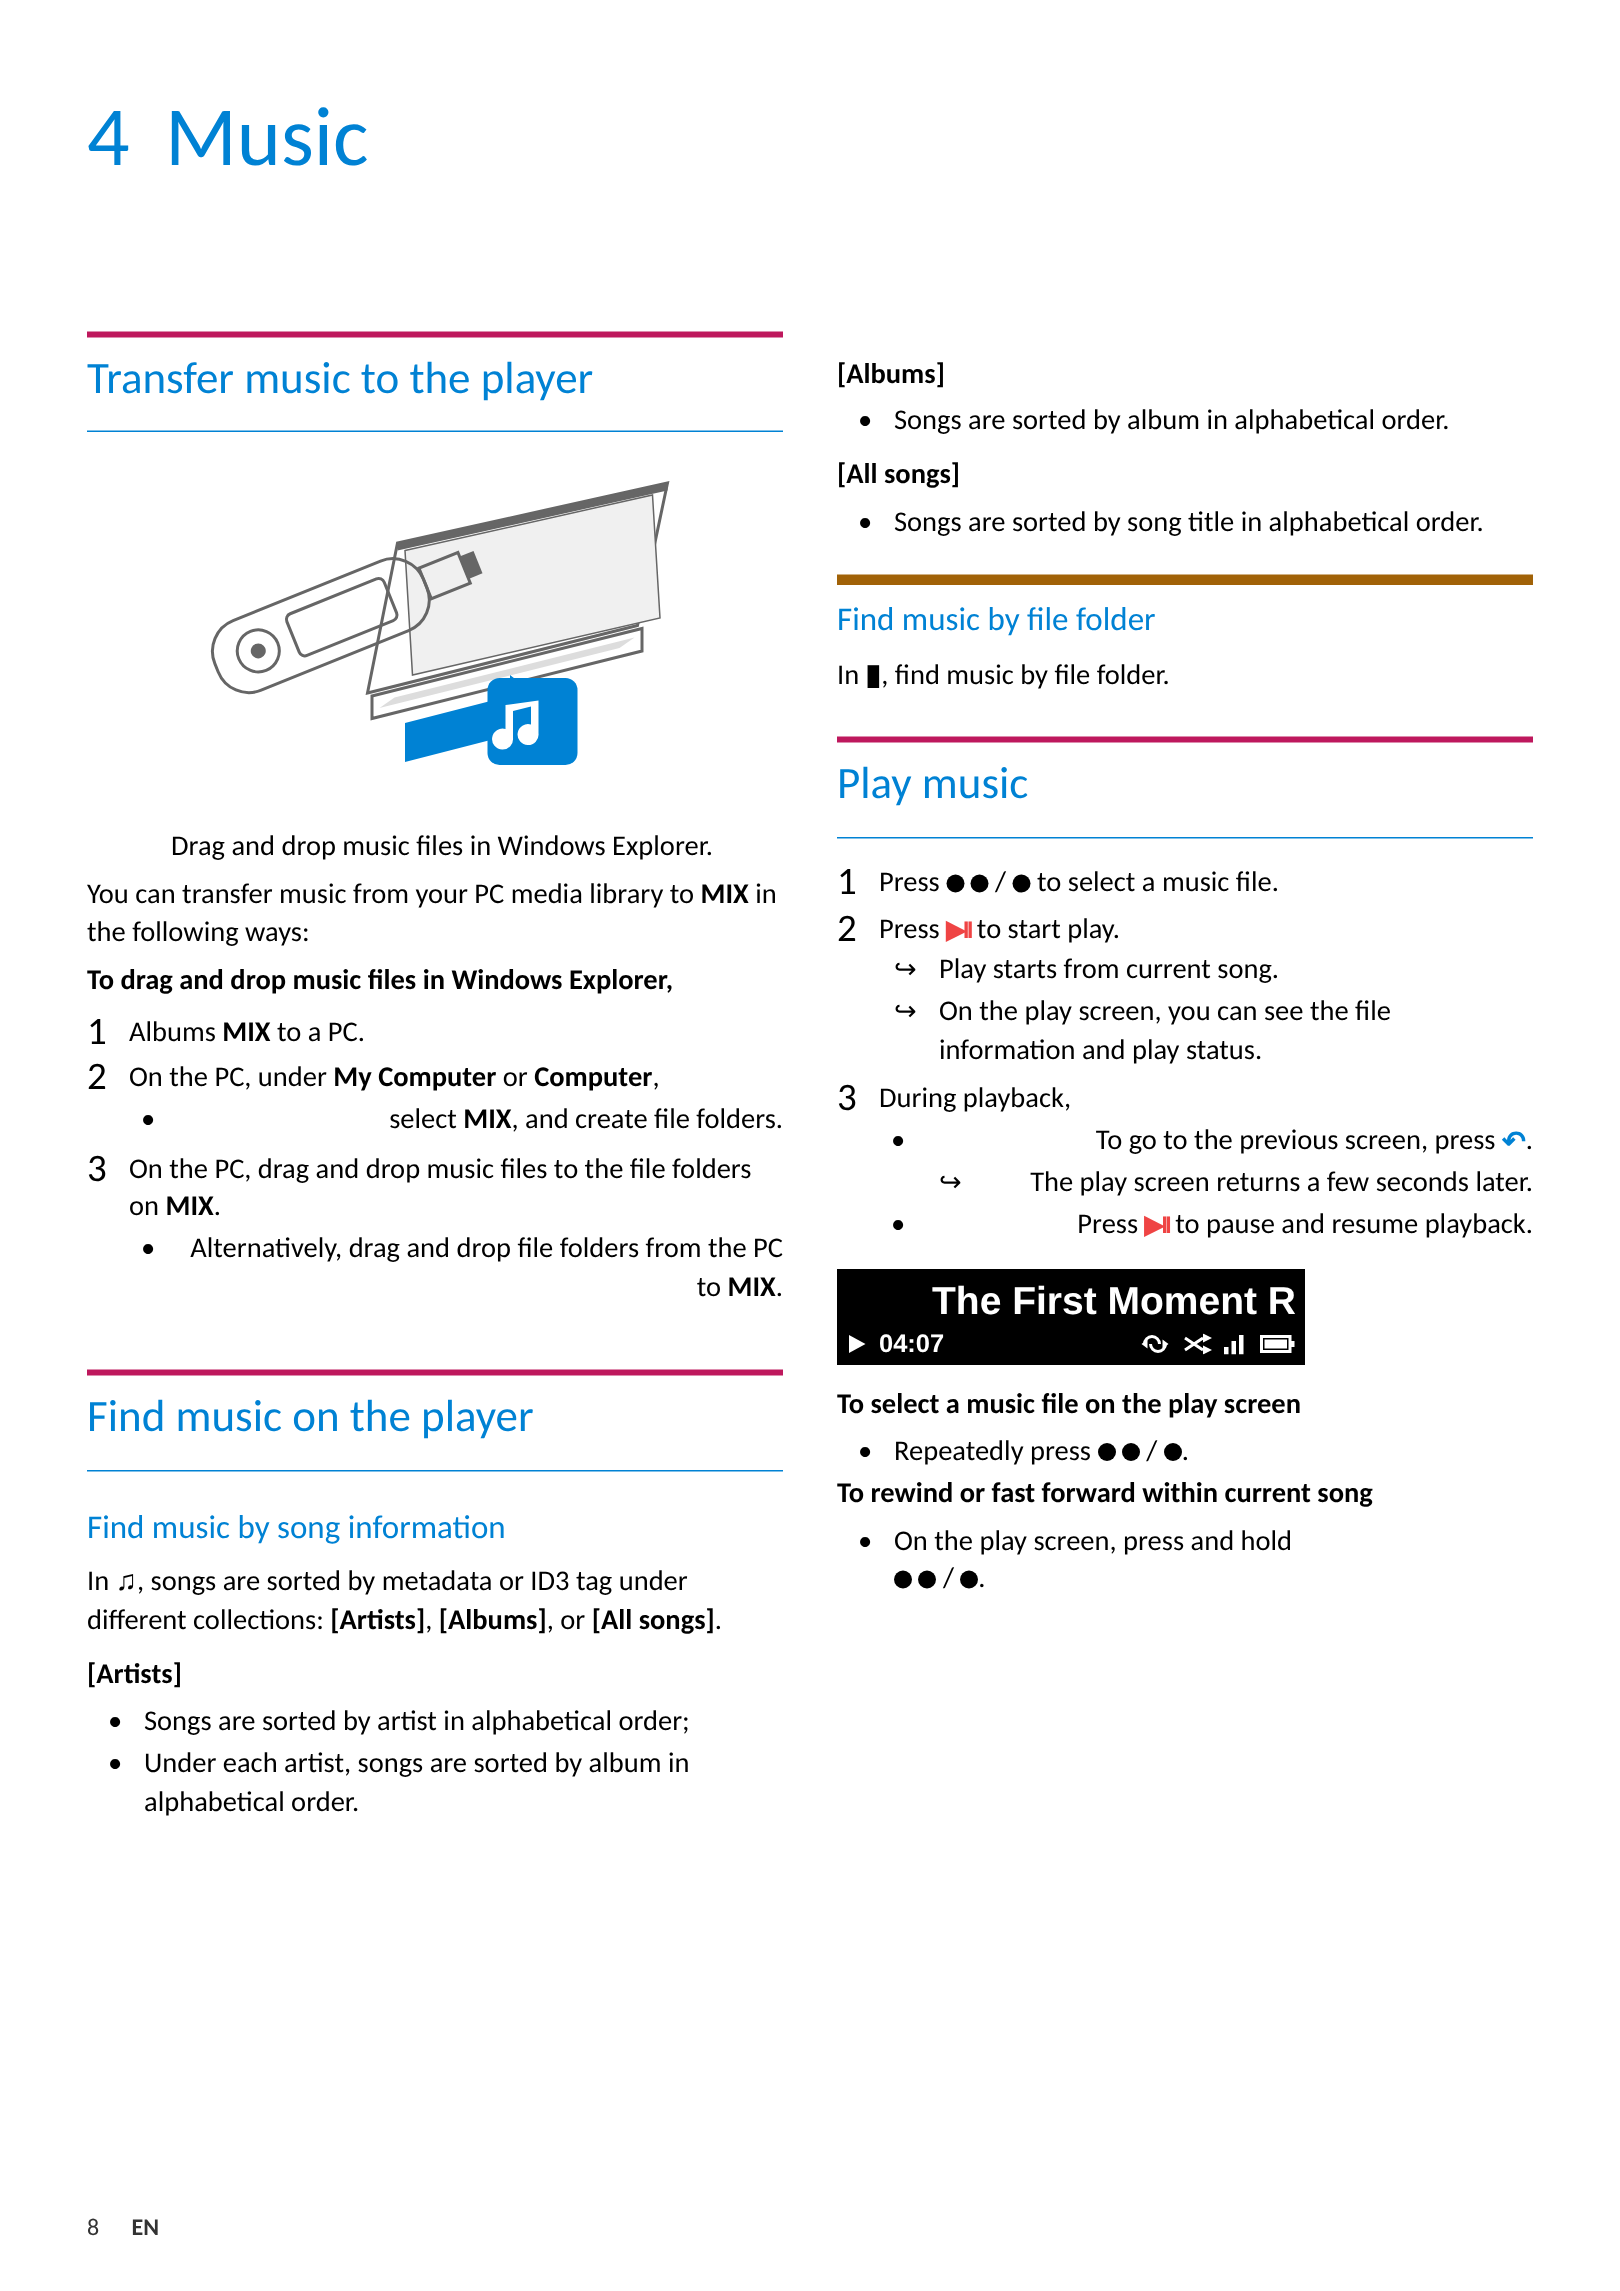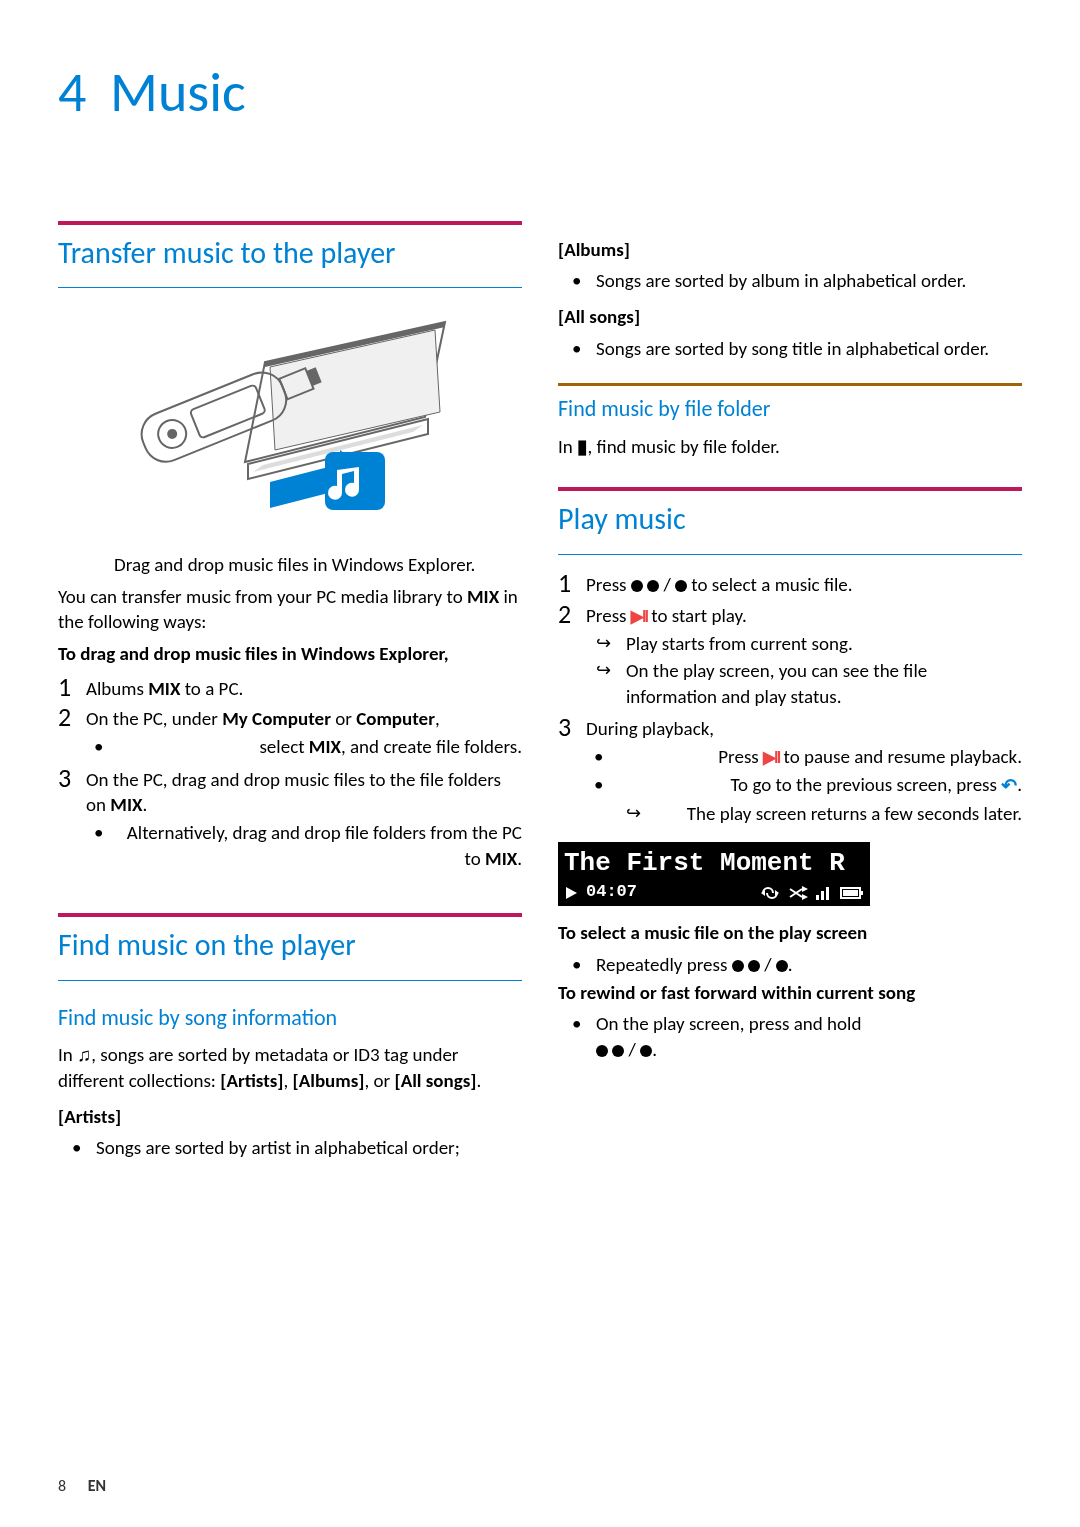--- a/index.html
+++ b/index.html
@@ -41,21 +41,21 @@
     font-weight: 300;
     color: #0082d4;
     border-top: 4px solid #be185d;
     padding-top: 8px;
     margin: 10px 0 14px 0;
   }
   h3.subsection {
     font-size: 22px;
     font-weight: 300;
     color: #0082d4;
-    border-top: 3px solid #a16207;
+    border-top: 7px solid #a16207;
     padding-top: 8px;
     margin: 22px 0 10px 0;
   }
   .subsection.noline {
     border-top: none;
     padding-top: 0;
   }
   .rule-under {
     border-bottom: 1px solid #0082d4;
     height: 0;
@@ -157,21 +157,22 @@
     display: block;
     margin: 10px auto 20px auto;
   }
   
   .playscreen {
     background: #000;
     color: #fff;
     width: 300px;
     margin: 14px 0 14px 0;
     padding: 4px 6px 2px 6px;
-    font-family: Liberation Mono, monospace;
+    font-family: Liberation Sans, sans-serif;
+    text-align: right;
   }
   .playscreen .line1 {
     font-size: 26px;
     font-weight: 700;
     letter-spacing: 0px;
     white-space: nowrap;
   }
   .playscreen .line2 {
     font-size: 17px;
     font-weight: 700;
@@ -265,20 +266,21 @@
       <div class="rule-under"></div>
 
       <h3 class="subsection noline">Find music by song information</h3>
       <p>
         <span>In </span><span class="glyph-note">♫</span><span>, songs are sorted by metadata or ID3 tag under different collections: </span><b>[Artists]</b><span>, </span><b>[Albums]</b><span>, or </span><b>[All songs]</b><span>.</span>
       </p>
 
       <p class="bold mt">[Artists]</p>
       <ul class="bullets">
         <li>Songs are sorted by artist in alphabetical order;</li>
+        <li>Under each artist, songs are sorted by album in alphabetical order.</li>
       </ul>
 
     </div>
 
     <div class="col col-right-start">
 
       <p class="bold">[Albums]</p>
       <ul class="bullets">
         <li>Songs are sorted by album in alphabetical order.</li>
       </ul>
@@ -311,29 +313,29 @@
               <li>Play starts from current song.</li>
               <li>On the play screen, you can see the file information and play status.</li>
             </ul>
           </div>
         </li>
         <li>
           <span class="stepnum">3</span>
           <div class="stepbody">
             <span>During playback,</span>
             <ul class="bullets tight">
-              <li>
-                <span>Press </span><span class="glyph-playpause">▶II</span><span> to pause and resume playback.</span>
-              </li>
               <li>
                 <span>To go to the previous screen, press </span><span class="glyph-back">↶</span><span>.</span>
                 <ul class="arrows">
                   <li>The play screen returns a few seconds later.</li>
                 </ul>
               </li>
+              <li>
+                <span>Press </span><span class="glyph-playpause">▶II</span><span> to pause and resume playback.</span>
+              </li>
             </ul>
           </div>
         </li>
       </ol>
 
       <div class="playscreen">
         <div class="line1">The First Moment R</div>
         <div class="line2">
           <svg width="14" height="14">
               <polygon points="2,1 13,7 2,13" fill="#fff"></polygon>

